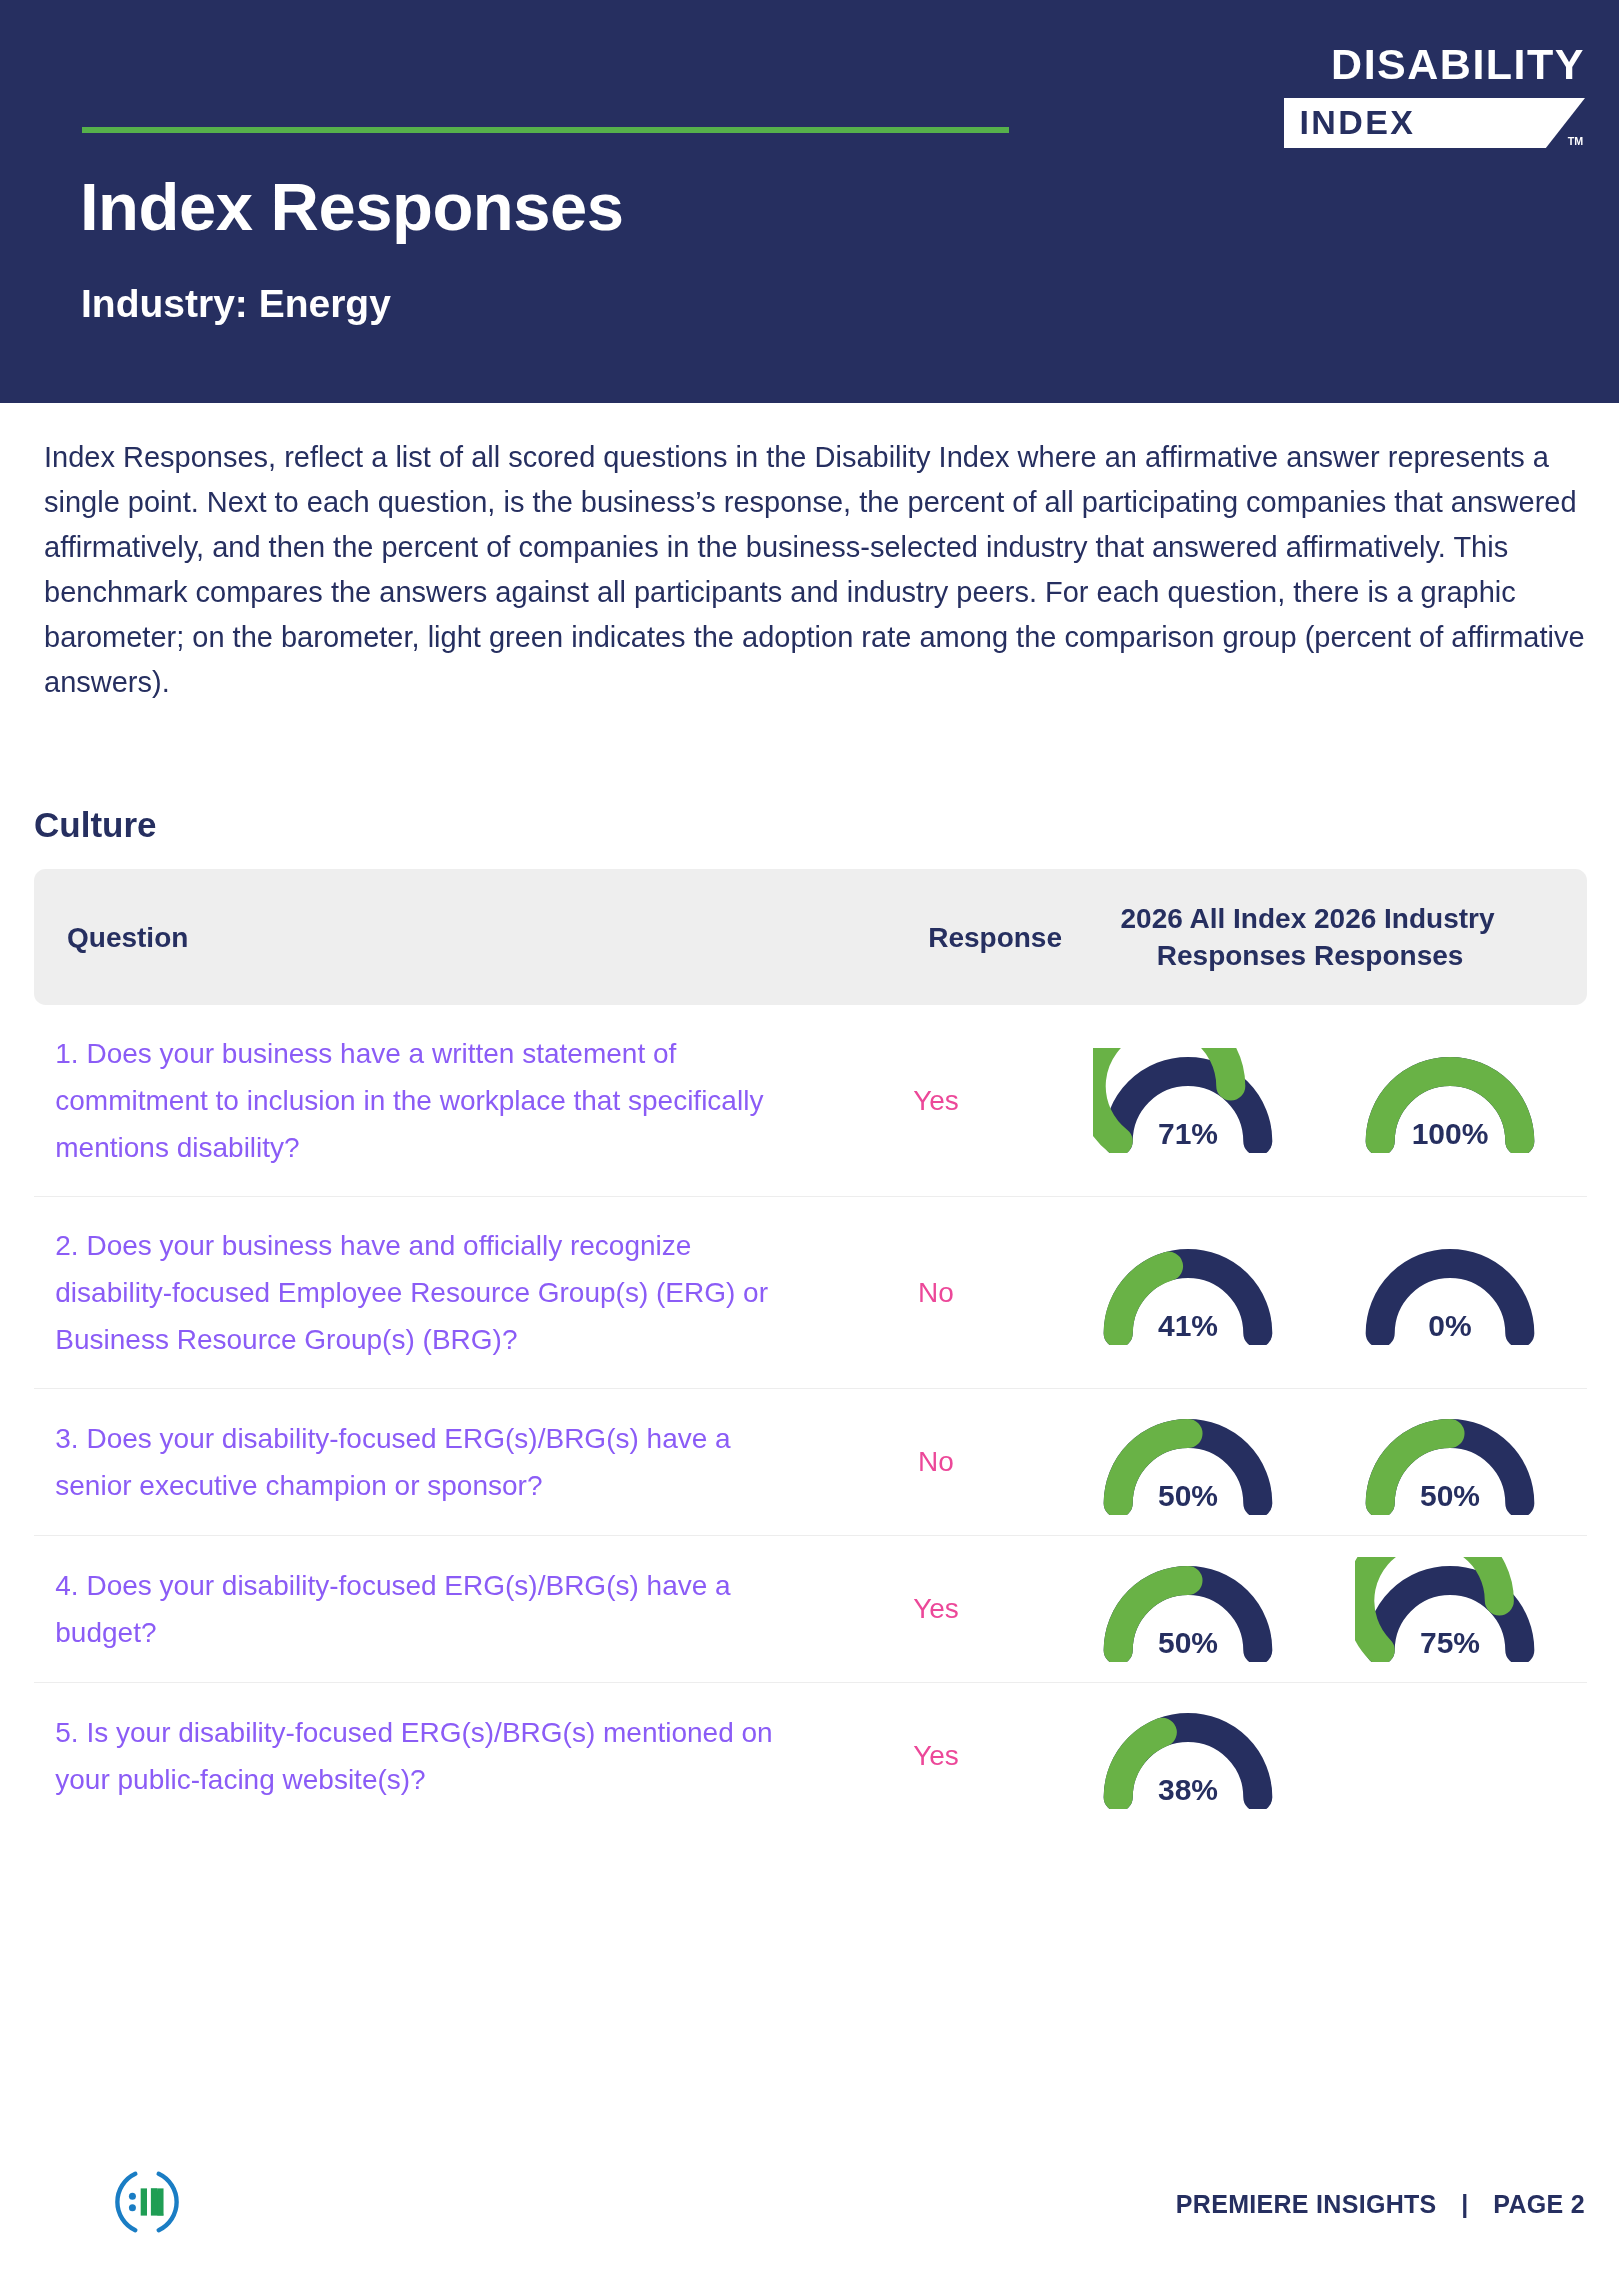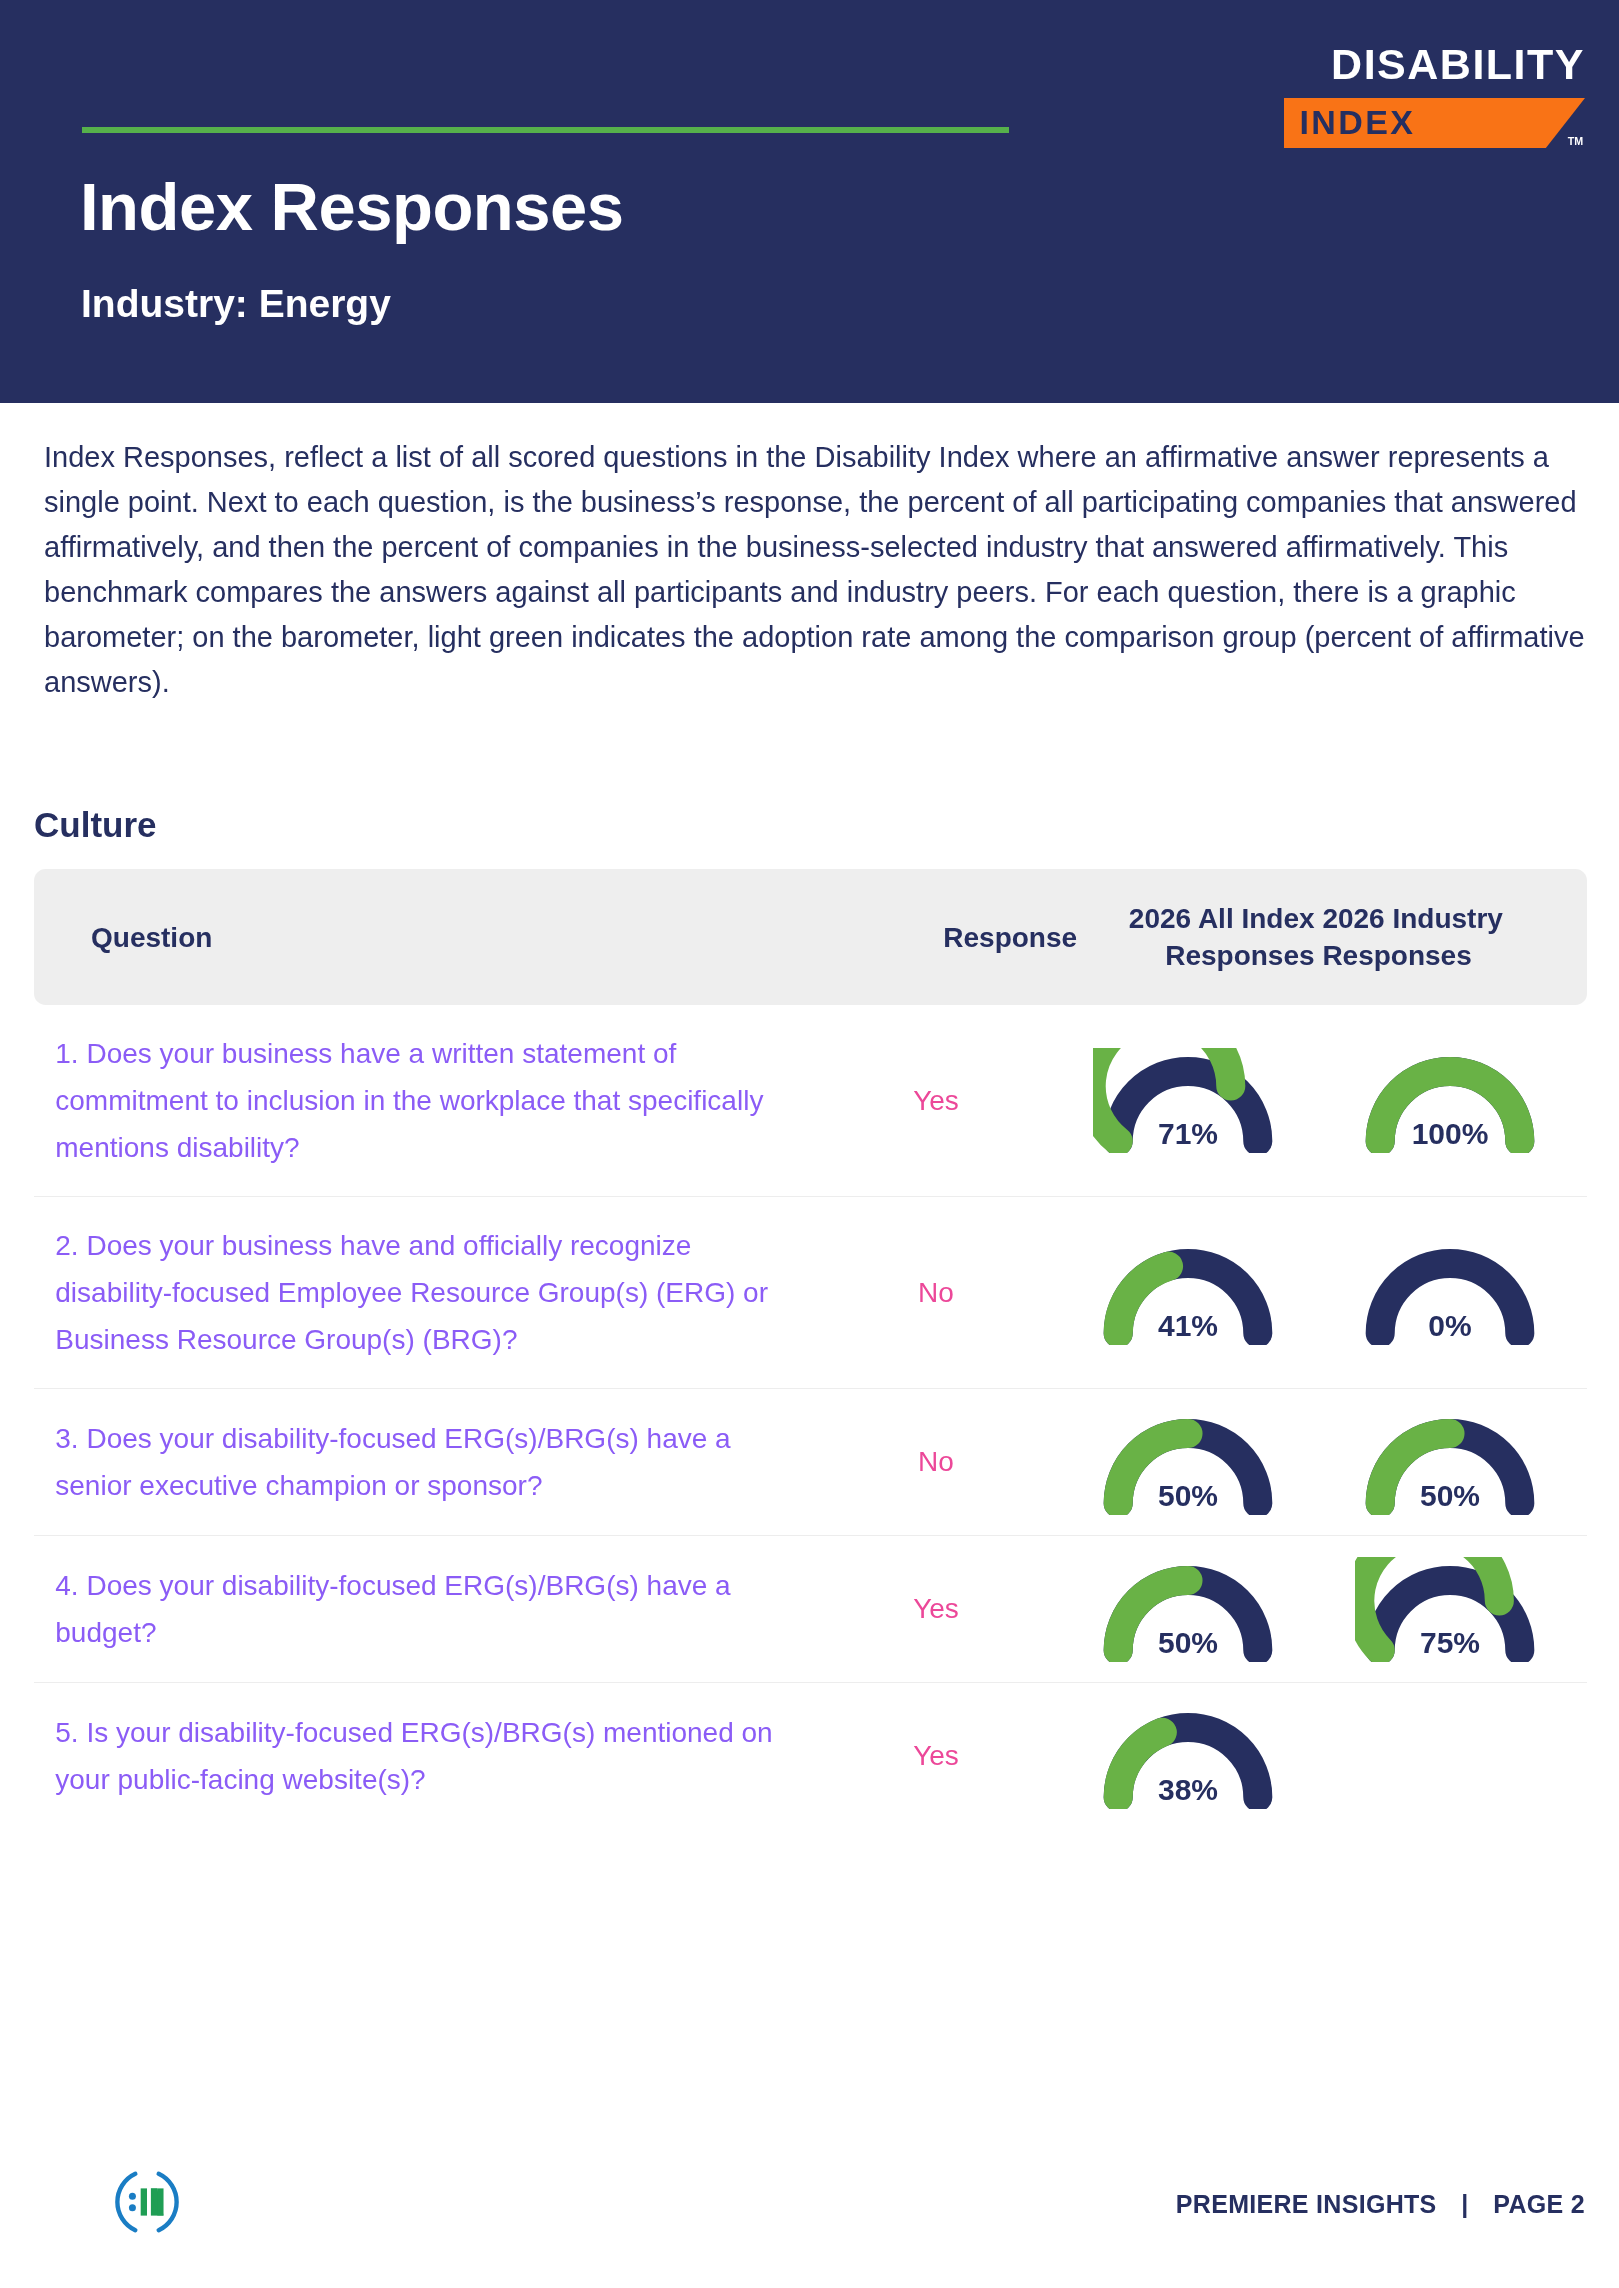--- a/index.html
+++ b/index.html
@@ -64,21 +64,21 @@
     font-weight:bold;
     letter-spacing:1.5px;
     line-height:1;
     white-space:nowrap;
   }
   .logo-plate{
     position:absolute;
     right:0; top:55px;
     width:301px;
     height:50px;
-    background:#f97316;
+    background:#ffffff;
     clip-path:polygon(0 0, 100% 0, 87% 100%, 0 100%);
   }
   .logo-plate-text{
     position:absolute;
     left:15.5px; top:6.8px;
     color:#262f60;
     font-size:34px;
     font-weight:bold;
     letter-spacing:2.4px;
     line-height:1;
@@ -118,21 +118,21 @@
     left:34px; top:869px;
     width:1553px;
   }
   .thead{
     display:flex;
     background:#eeeeee;
     border-radius:11.6px;
     height:136px;
     align-items:center;
   }
-  .c-question{ width:776px; padding-left:14px; box-sizing:border-box;margin-left:43px; }
+  .c-question{ width:776px; padding-left:33px; box-sizing:border-box; }
   .c-response{ width:252px; text-align:right; }
   .c-all     { width:252px; text-align:right; padding-right:7.8px; box-sizing:border-box;}
   .c-ind     { width:272px; text-align:left; padding-right:4px; box-sizing:border-box;}
 
   .thead .th{
     color:#262f60;
     font-size:28px;
     font-weight:bold;
     line-height:37px;
   }

